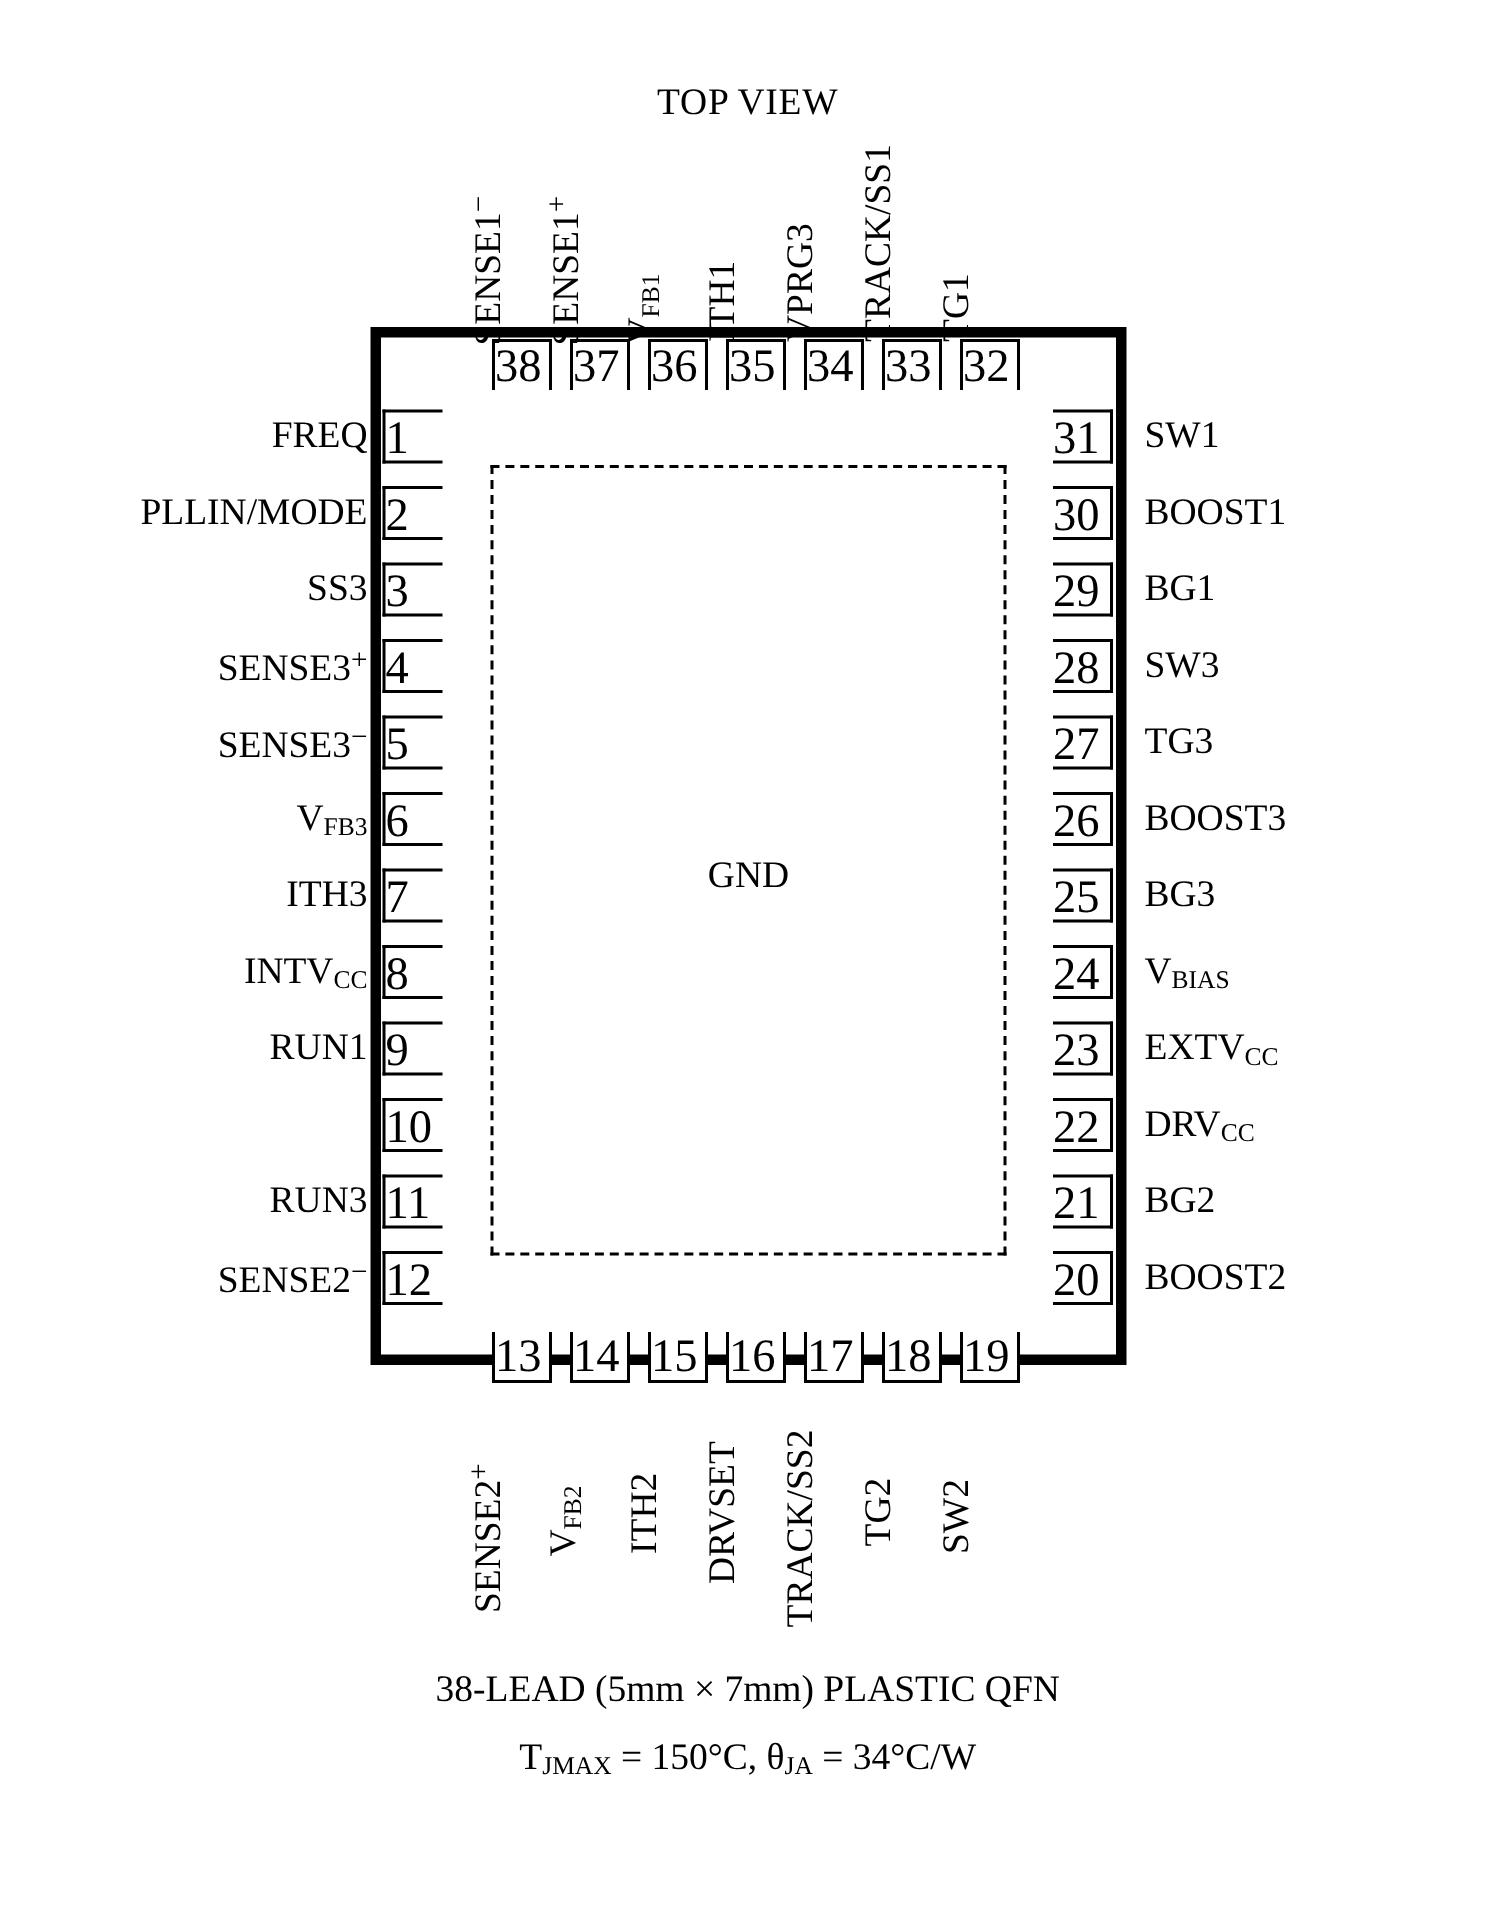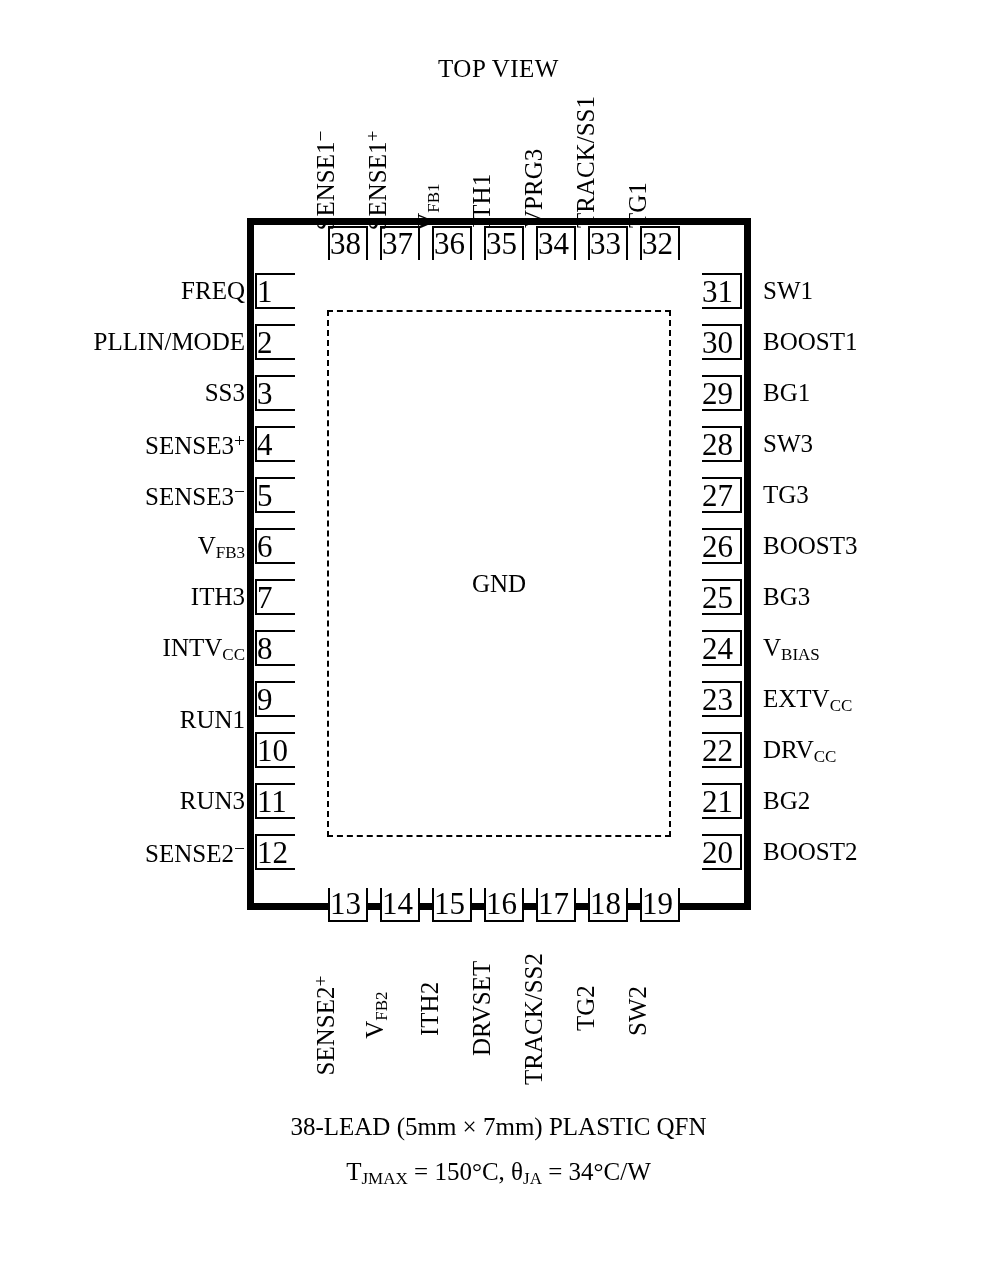--- a/index.html
+++ b/index.html
@@ -151,21 +151,21 @@
   <div class="pin side left" style="left:255px; top:834px;">12</div>
 
   <div class="pinlabel leftlbl abs" style="left:0px; width:245px; top:328px;">PLLIN/MODE</div>
   <div class="pinlabel leftlbl abs" style="left:0px; width:245px; top:277px;">FREQ</div>
   <div class="pinlabel leftlbl abs" style="left:0px; width:245px; top:379px;">SS3</div>
   <div class="pinlabel leftlbl abs" style="left:0px; width:245px; top:430px;">SENSE3<sup>+</sup></div>
   <div class="pinlabel leftlbl abs" style="left:0px; width:245px; top:481px;">SENSE3<sup>−</sup></div>
   <div class="pinlabel leftlbl abs" style="left:0px; width:245px; top:532px;">V<sub>FB3</sub></div>
   <div class="pinlabel leftlbl abs" style="left:0px; width:245px; top:583px;">ITH3</div>
   <div class="pinlabel leftlbl abs" style="left:0px; width:245px; top:634px;">INTV<sub>CC</sub></div>
-  <div class="pinlabel leftlbl abs" style="left:0px; width:245px; top:685px;margin-top:21px;">RUN1</div>
+  <div class="pinlabel leftlbl abs" style="left:0px; width:245px; top:685px;">RUN1</div>
   <div class="pinlabel leftlbl abs" style="left:0px; width:245px; top:787px;">RUN3</div>
   <div class="pinlabel leftlbl abs" style="left:0px; width:245px; top:838px;">SENSE2<sup>−</sup></div>
 
   <div class="pin side right" style="left:702px; top:273px;">31</div>
   <div class="pin side right" style="left:702px; top:324px;">30</div>
   <div class="pin side right" style="left:702px; top:375px;">29</div>
   <div class="pin side right" style="left:702px; top:426px;">28</div>
   <div class="pin side right" style="left:702px; top:477px;">27</div>
   <div class="pin side right" style="left:702px; top:528px;">26</div>
   <div class="pin side right" style="left:702px; top:579px;">25</div>

